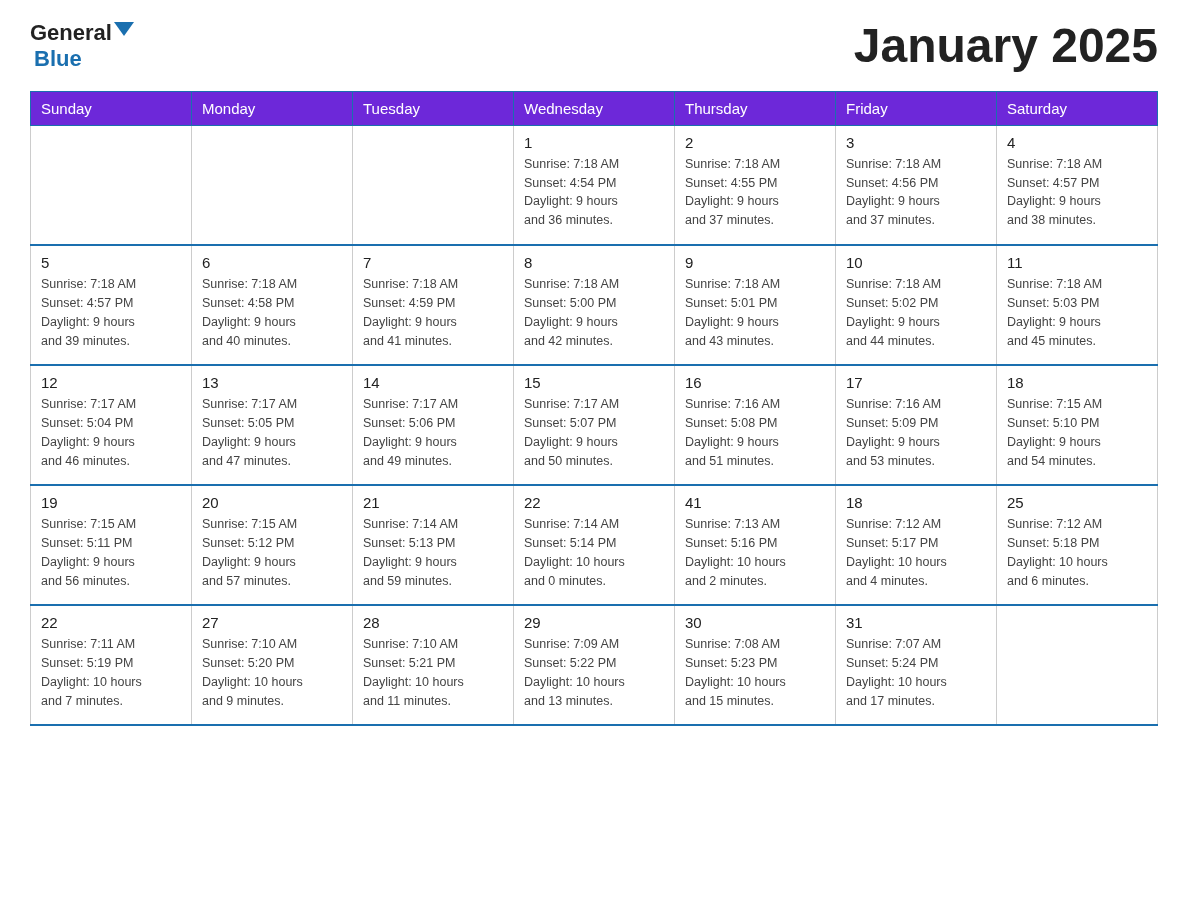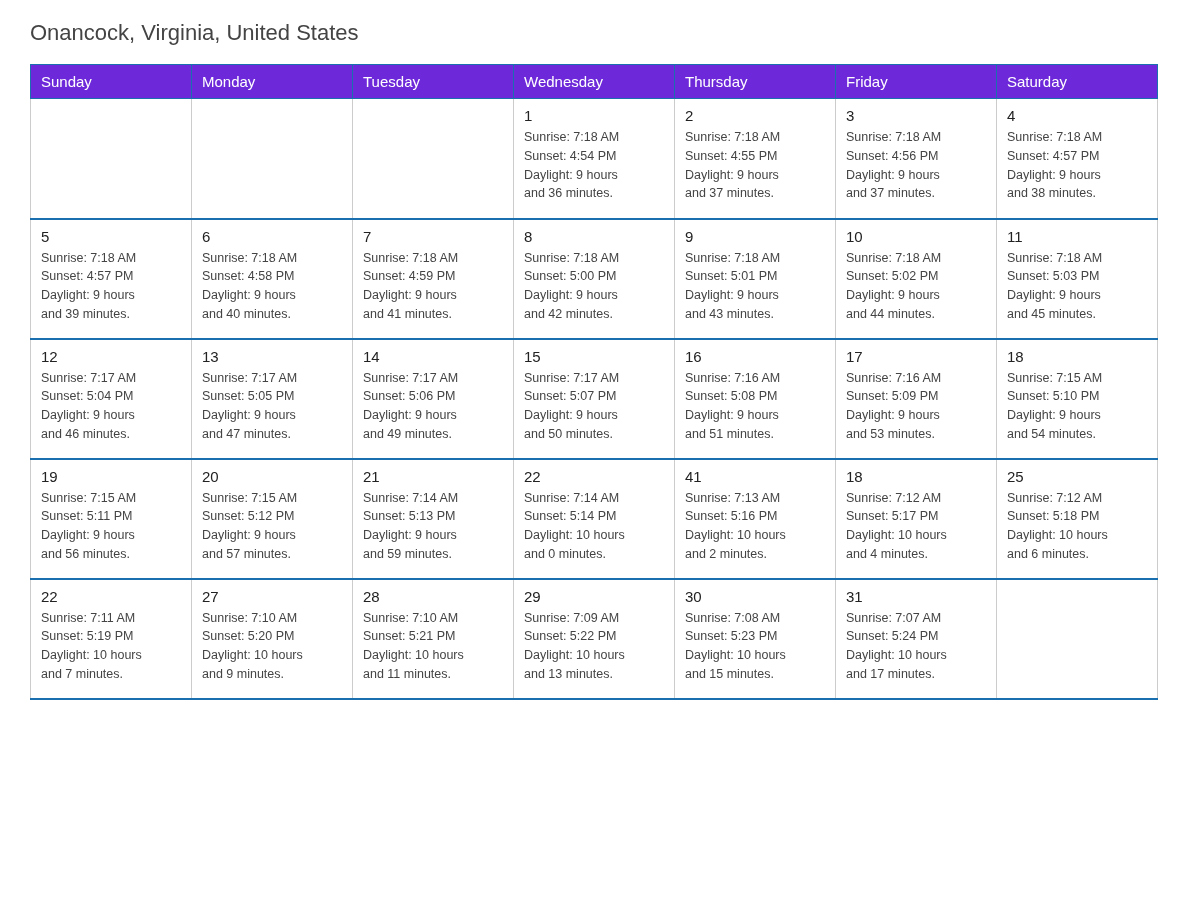--- a/index.html
+++ b/index.html
@@ -91,22 +91,31 @@
       line-height: 1.5;
     }
     tr.week-row td {
       border-bottom: 2px solid #1a6faf;
     }
   </style>
 </head>
 <body>
 
 <div class="header">
+  <div class="logo">
+    <div style="display:flex;align-items:center;">
+      <span class="logo-text">General</span>
+      <span class="logo-triangle"></span>
+    </div>
+    <div style="margin-left:4px;">
+      <span class="logo-text" style="color:#1a6faf;font-size:22px;">Blue</span>
+    </div>
+  </div>
   <div class="title-block">
-    <h2>Onancock, Virginia, United States</h2>
+    <h1>January 2025</h1>
   </div>
 </div>
 
 <table>
   <thead>
     <tr>
     <th>Sunday</th>
         <th>Monday</th>
         <th>Tuesday</th>
         <th>Wednesday</th>

